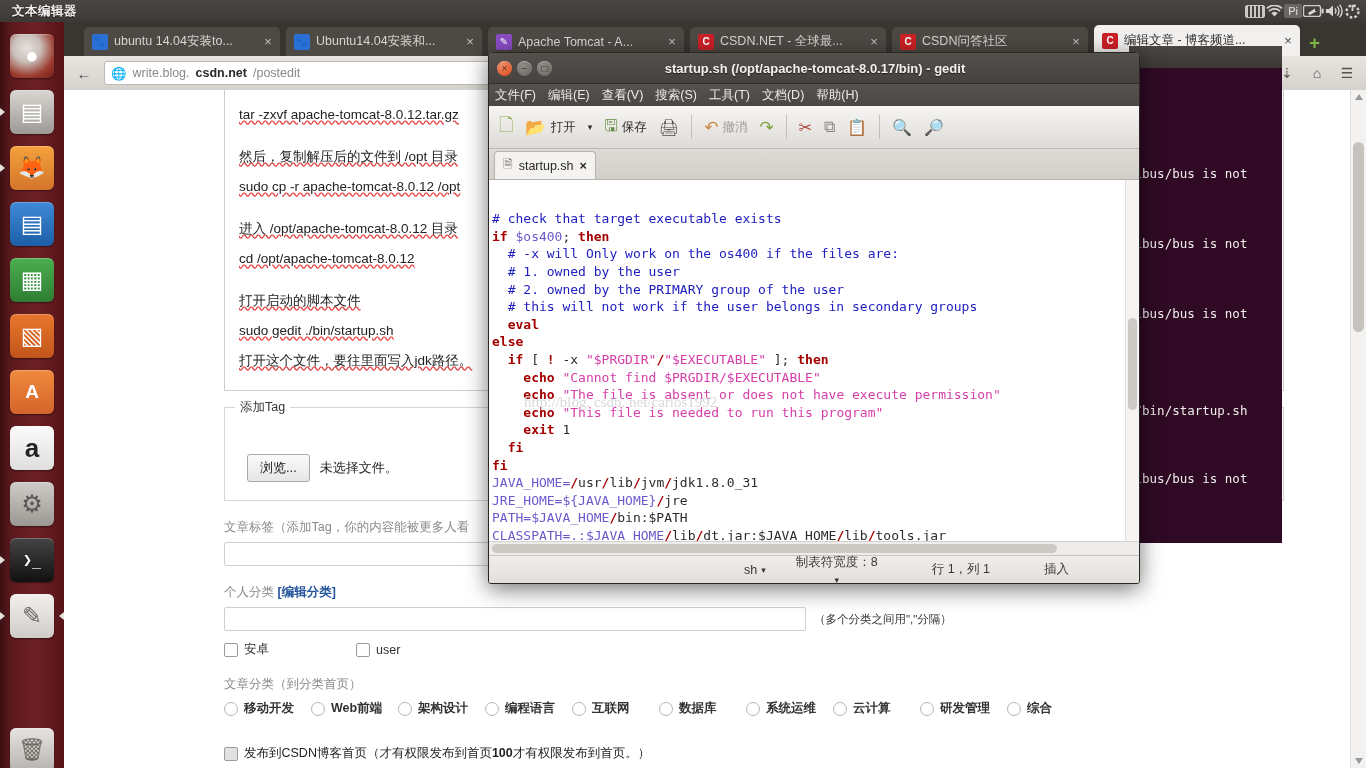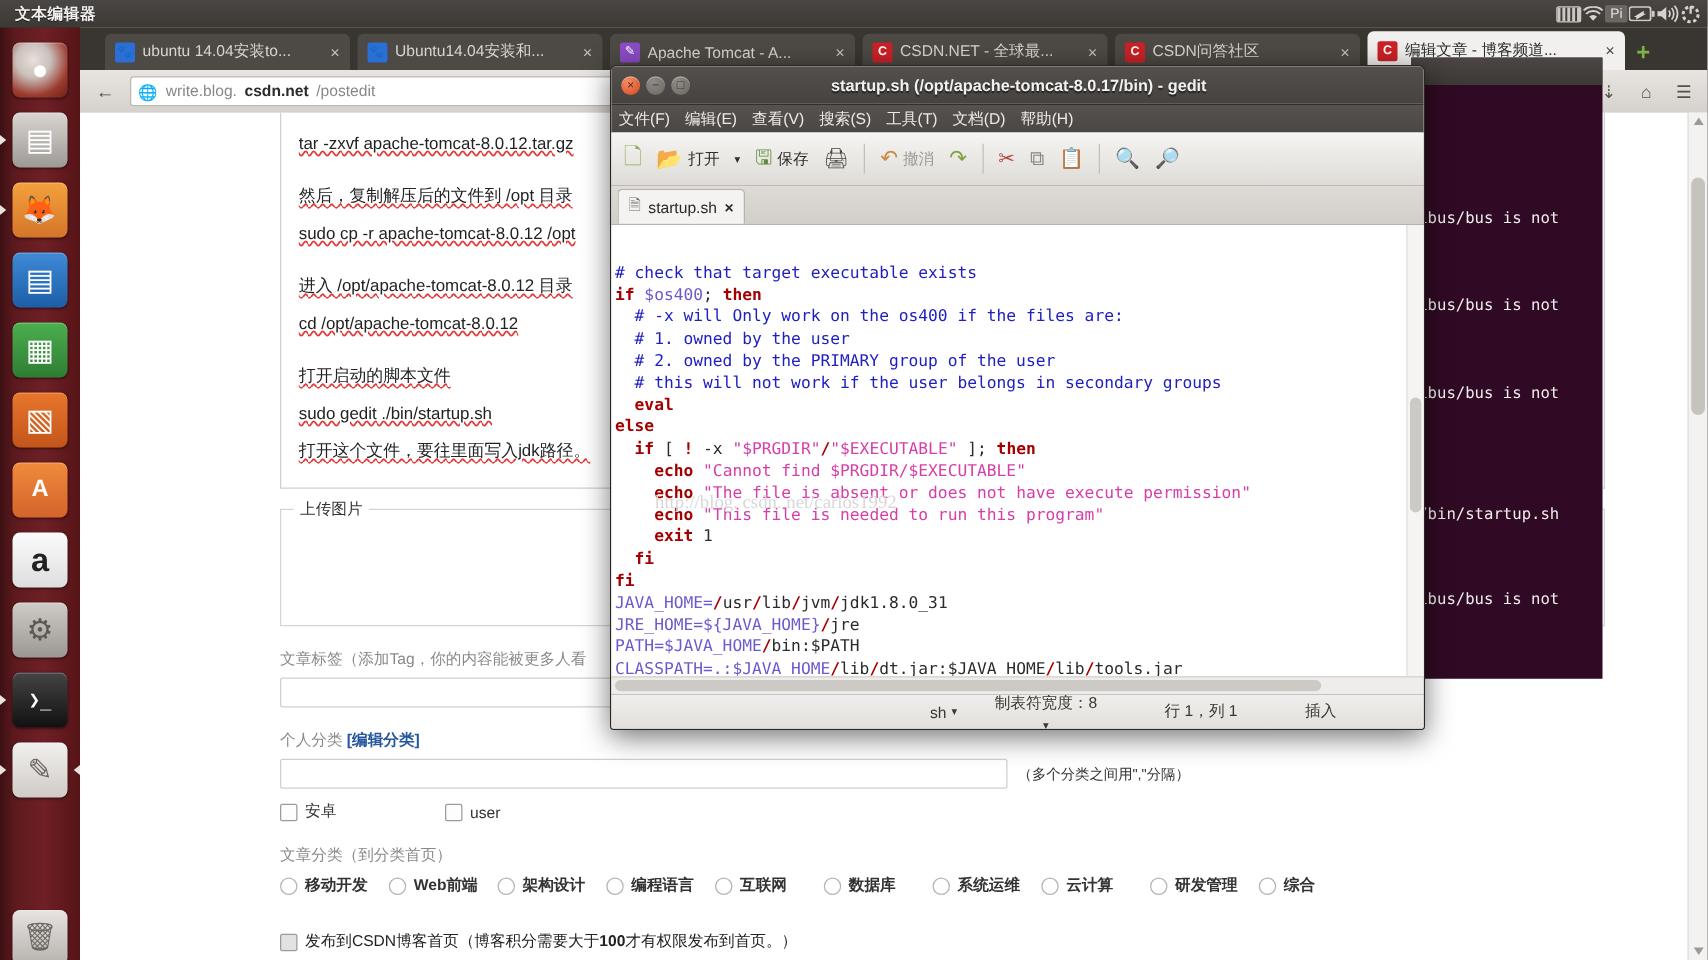--- a/index.html
+++ b/index.html
@@ -205,21 +205,25 @@
           <div style="height: 12px; line-height: 12px;">&nbsp;</div>
           <div><span class="sq">进入 /opt/apache-tomcat-8.0.12 目录</span></div>
           <div><span class="sq">cd /opt/apache-tomcat-8.0.12</span></div>
           <div style="height: 12px; line-height: 12px;">&nbsp;</div>
           <div><span class="sq">打开启动的脚本文件</span></div>
           <div><span class="sq">sudo gedit ./bin/startup.sh</span></div>
           <div><span class="sq">打开这个文件，要往里面写入jdk路径。</span></div>
         </div>
 
       <div class="fieldset">
-        <div class="lg">上传图片</div>
+        <div class="lg">添加Tag</div>
+        <div style="position:absolute;left:22px;top:46px;display:flex;align-items:center;gap:10px;">
+          <span class="fbtn">浏览...</span>
+          <span style="font-size:13px;color:#222;">未选择文件。</span>
+        </div>
       </div>
 
       <div class="sect-label">文章标签（添加Tag，你的内容能被更多人看</div>
       <div class="txtinput" style="width:740px;"></div>
 
       <div class="sect-label">
         <span>个人分类</span>
         <b style="color:#26569c;">[编辑分类]</b>
       </div>
       <div style="display:flex;align-items:center;gap:8px;">
@@ -277,21 +281,21 @@
           </span>
           <span class="ri">
             <span class="rb"></span>
             <span>综合</span>
           </span>
         </div>
 
       <div class="chk-row" style="margin-top:28px;">
         <span class="cb grey"></span>
         <span style="font-size:12.5px;color:#222;">
-          <span>发布到CSDN博客首页（博客积分需要大于</span><b>100</b><span>才有权限发布到首页。）</span>
+          <span>发布到CSDN博客首页（才有权限发布到首页</span><b>100</b><span>才有权限发布到首页。）</span>
         </span>
       </div>
 
     </div>
 
     <div id="vscroll">
       <div class="thumb"></div>
       <div style="position:absolute;left:4px;top:4px;width:0;height:0;border-left:4px solid transparent;border-right:4px solid transparent;border-bottom:6px solid #9a9a9a;"></div>
       <div style="position:absolute;left:4px;bottom:4px;width:0;height:0;border-left:4px solid transparent;border-right:4px solid transparent;border-top:6px solid #9a9a9a;"></div>
     </div>

